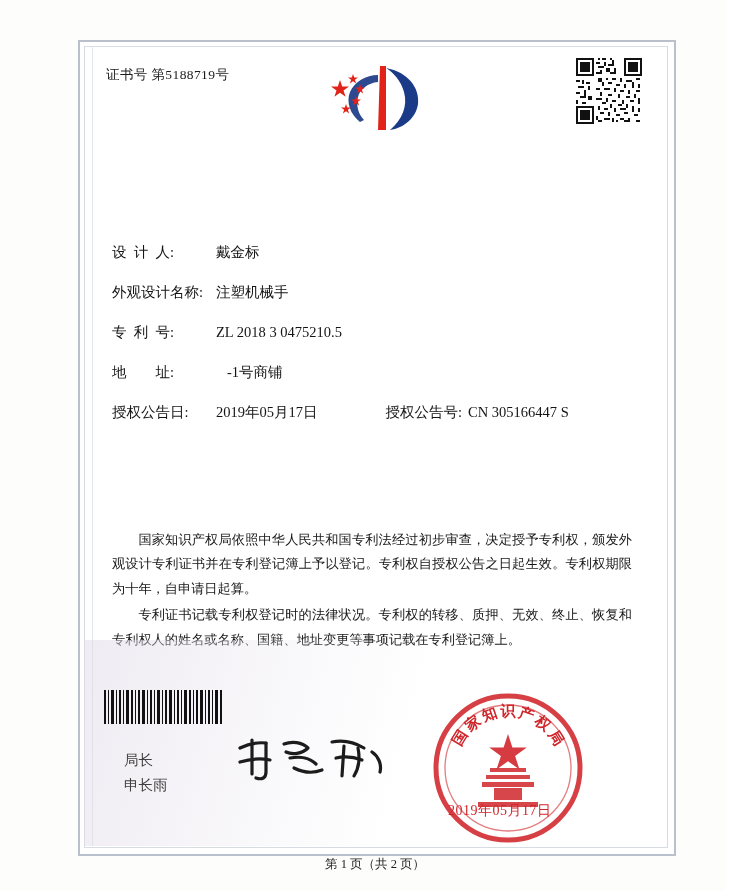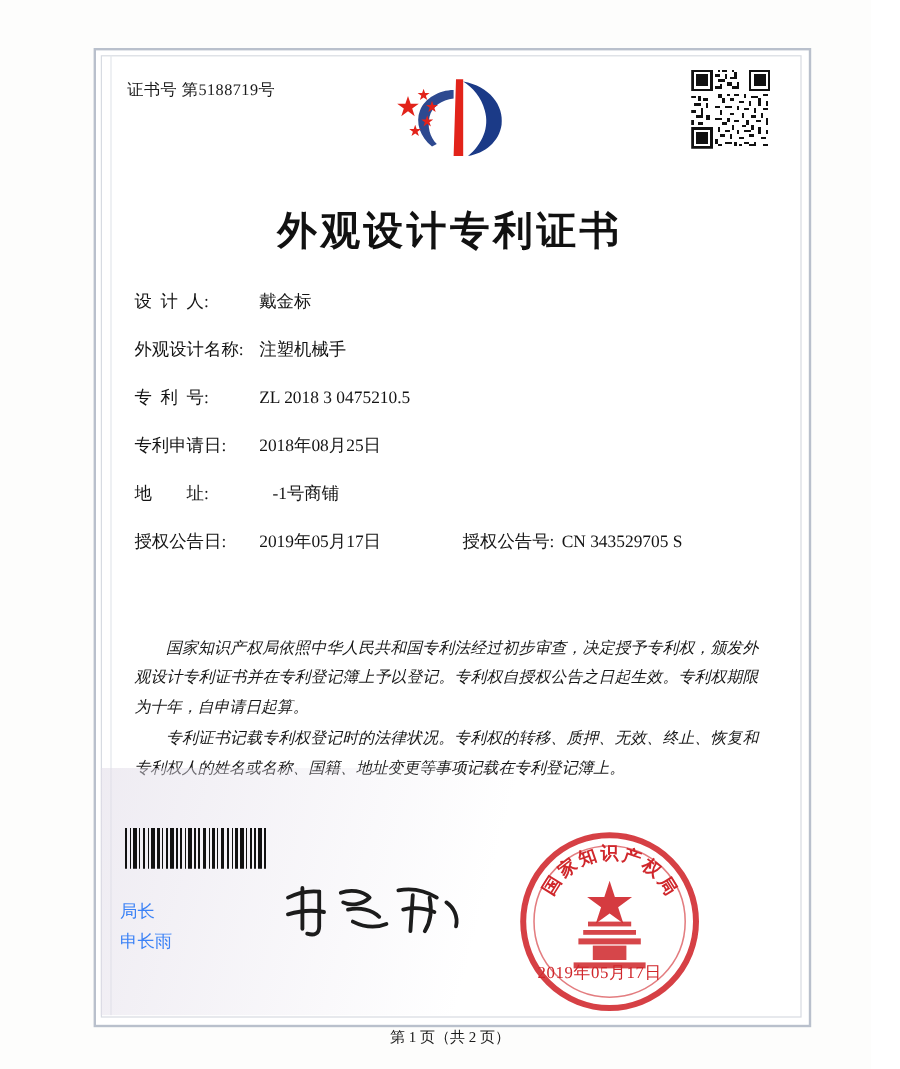--- a/index.html
+++ b/index.html
@@ -121,41 +121,40 @@
 
   
   .paras {
     position: absolute;
     left: 112px; top: 528px;
     width: 520px;
     font-size: 13.2px;
     line-height: 1.85;
     color: #171717;
     text-align: justify;
-    font-style: italic;
   }
   .paras p {
     margin: 0 0 2px 0;
     text-indent: 2em;
   }
 
   
   .barcode {
     position: absolute;
     left: 104px; top: 690px;
     width: 120px; height: 34px;
   }
 
   
   .sign-label {
     position: absolute;
-    left: 100px; top: 748px;
+    left: 124px; top: 748px;
     font-size: 14.5px;
     line-height: 1.75;
-    color: #3b82f6;
+    color: #404040;
   }
   .signature {
     position: absolute;
     left: 232px; top: 728px;
     width: 160px; height: 60px;
     font-family: "Liberation Serif", "DejaVu Serif", serif;
     font-size: 40px;
     color: #1c1c1c;
   }
 
@@ -305,58 +304,53 @@
       <g fill="#e2231a">
         <polygon points="20,18 22.2,24.4 29,24.4 23.5,28.4 25.6,34.8 20,30.8 14.4,34.8 16.5,28.4 11,24.4 17.8,24.4"></polygon>
         <polygon points="33,12 34.2,15.6 38,15.6 34.9,17.8 36.1,21.4 33,19.2 29.9,21.4 31.1,17.8 28,15.6 31.8,15.6"></polygon>
         <polygon points="40,22 41.2,25.6 45,25.6 41.9,27.8 43.1,31.4 40,29.2 36.9,31.4 38.1,27.8 35,25.6 38.8,25.6"></polygon>
         <polygon points="36,34 37.2,37.6 41,37.6 37.9,39.8 39.1,43.4 36,41.2 32.9,43.4 34.1,39.8 31,37.6 34.8,37.6"></polygon>
         <polygon points="26,42 27.2,45.6 31,45.6 27.9,47.8 29.1,51.4 26,49.2 22.9,51.4 24.1,47.8 21,45.6 24.8,45.6"></polygon>
       </g>
     </svg>
   </div>
 
-  <div class="title">外观设计专利证书</div>
 
   <div class="fields">
 
     <div class="field-row">
       <div class="field-label">设  计  人:</div>
       <div class="field-value">戴金标</div>
     </div>
 
     <div class="field-row">
       <div class="field-label">外观设计名称:</div>
       <div class="field-value">注塑机械手</div>
     </div>
 
     <div class="field-row">
       <div class="field-label">专  利  号:</div>
       <div class="field-value">ZL 2018 3 0475210.5</div>
     </div>
 
-    <div class="field-row">
-      <div class="field-label">专利申请日:</div>
-      <div class="field-value">2018年08月25日</div>
-    </div>
 
 
     <div class="field-row">
       <div class="field-label">地        址:</div>
       <div class="field-value">
         <span class="line2">-1号商铺</span>
       </div>
     </div>
 
     <div class="field-row">
       <div class="field-label">授权公告日:</div>
       <div class="field-value inline-pair">
         <span>2019年05月17日</span>
         <span class="sub-label">授权公告号:</span>
-        <span>CN 343529705 S</span>
+        <span>CN 305166447 S</span>
       </div>
     </div>
 
   </div>
 
   <div class="paras">
     <p>国家知识产权局依照中华人民共和国专利法经过初步审查，决定授予专利权，颁发外观设计专利证书并在专利登记簿上予以登记。专利权自授权公告之日起生效。专利权期限为十年，自申请日起算。</p>
     <p>专利证书记载专利权登记时的法律状况。专利权的转移、质押、无效、终止、恢复和专利权人的姓名或名称、国籍、地址变更等事项记载在专利登记簿上。</p>
   </div>
 

